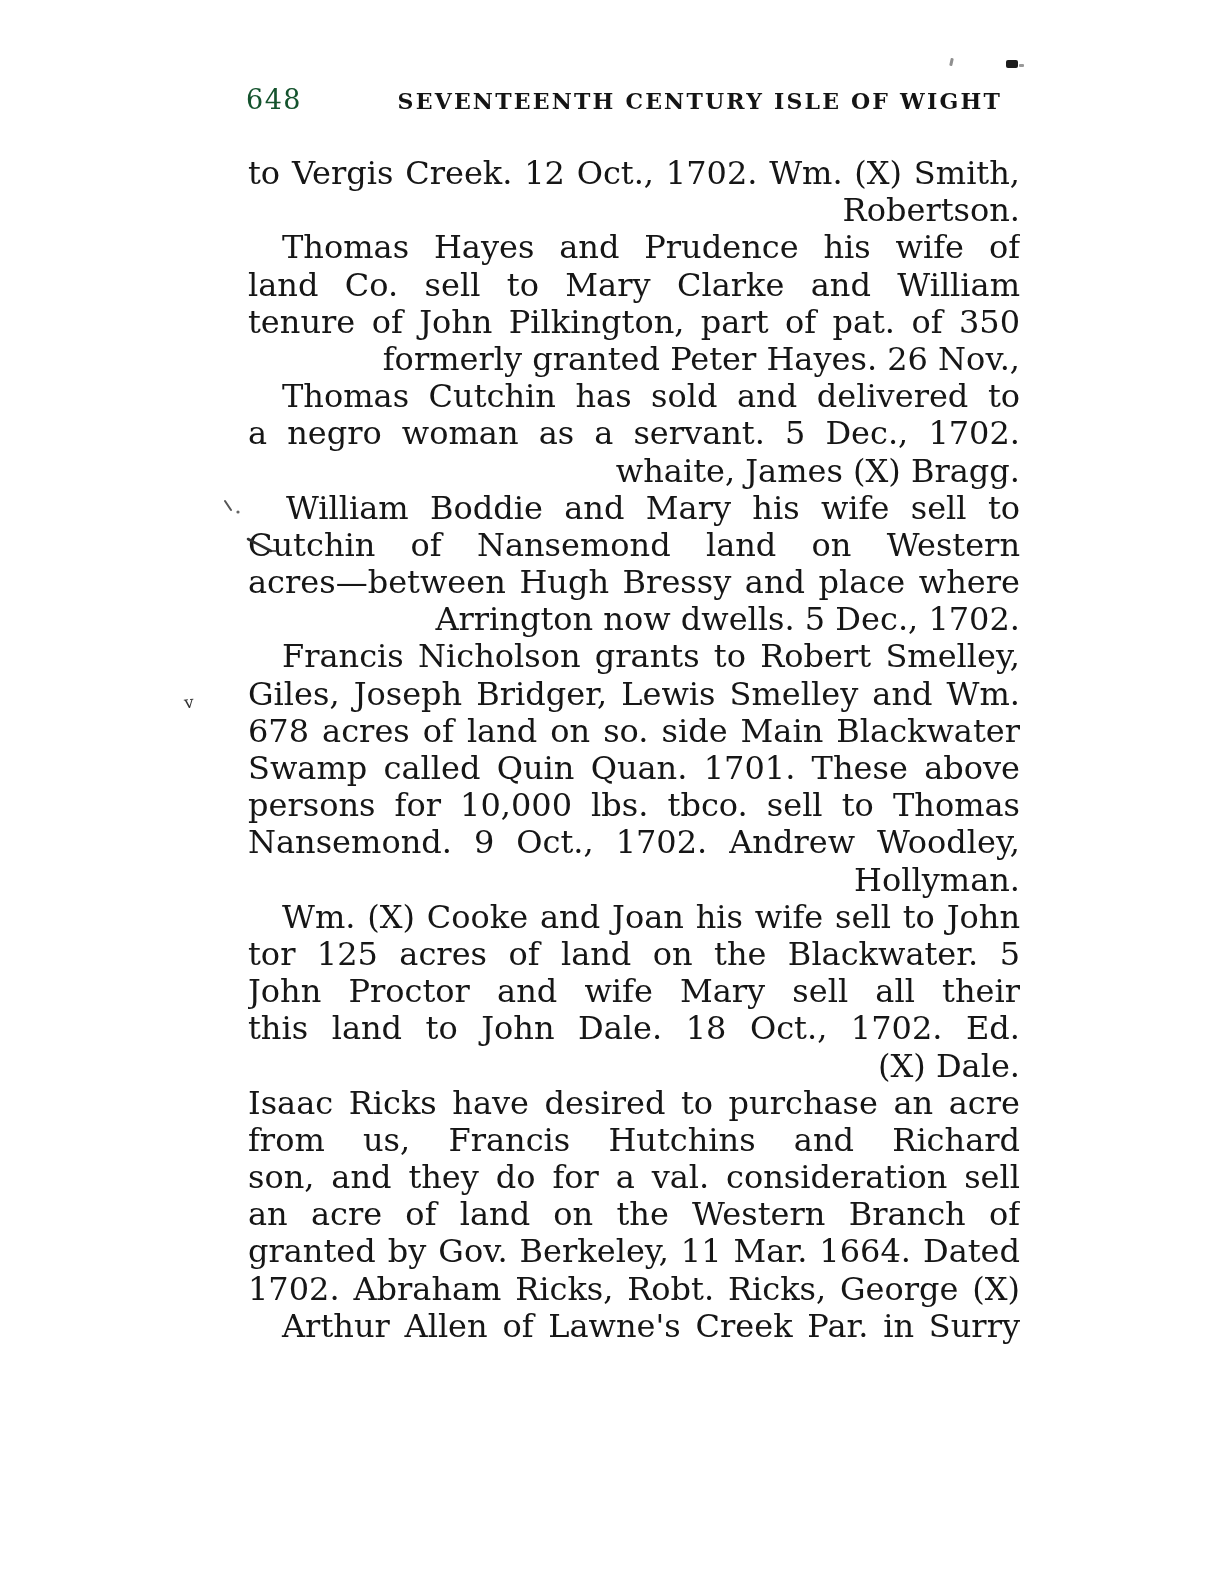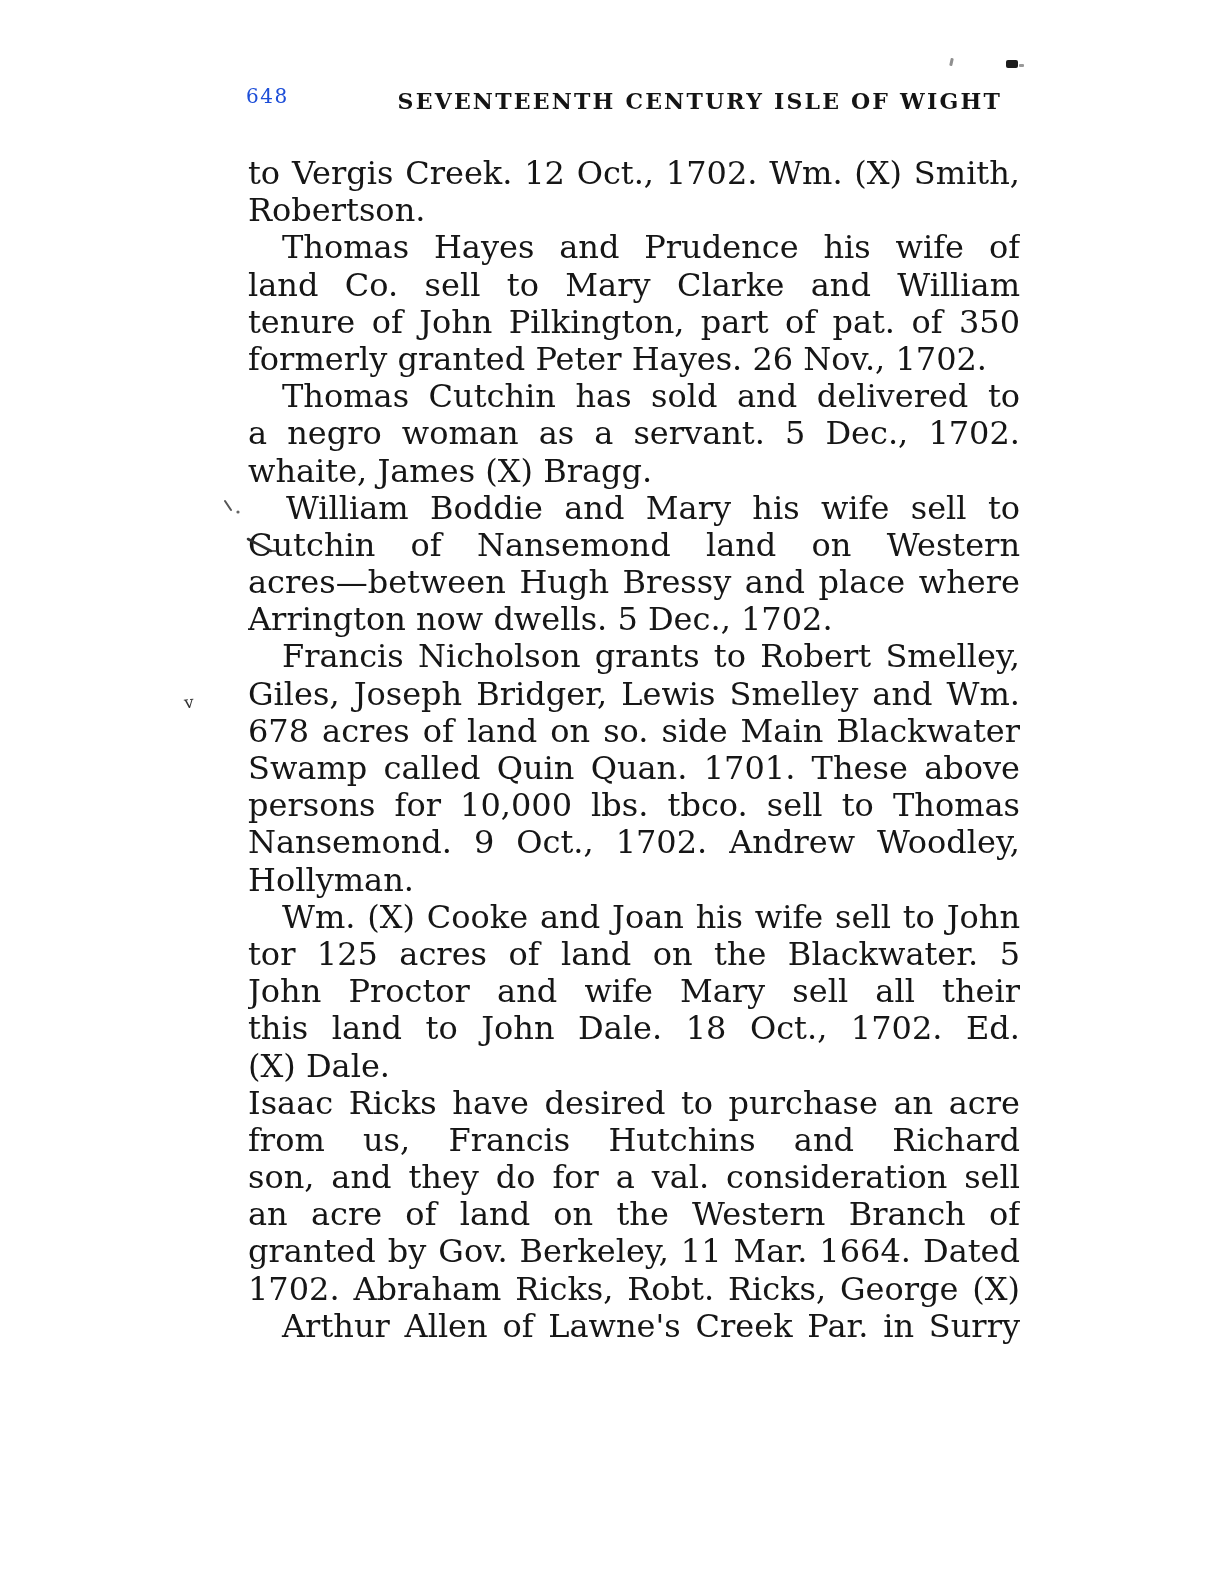--- a/index.html
+++ b/index.html
@@ -8,39 +8,39 @@
     background:#ffffff;
     font-family:"DejaVu Serif", serif;
     color:#161616;
     position:relative;
     overflow:hidden;
   }
   .sheet { position:absolute; inset:0; background:#ffffff; }
 
   .pnum {
     position:absolute; left:246px; top:84px;
-    font-size:20px; letter-spacing:1.5px; color:#1d4ed8;
+    font-size:27px; letter-spacing:1.5px; color:#14532d;
   }
   .ptitle {
     position:absolute; left:248px; top:88px; width:772px;
     text-align:right; transform:translateX(-18px);
     font-weight:bold; font-size:22px; letter-spacing:2.2px;
     color:#141414; white-space:nowrap;
   }
 
   .textblock {
     position:absolute; left:248px; top:155px; width:772px;
     font-size:32px;
   }
   .tl {
     height:37.2px; line-height:37.2px; overflow:hidden;
     text-align:justify;
   }
   .tl::after { content:""; display:inline-block; width:100%; height:0; vertical-align:top; }
-  .nj { text-align:left; }
+  .nj { text-align:right;margin-left:36px; }
   .nj::after { content:none; }
   .in  { text-indent:34px; }
   .inm { text-indent:38px; }
 
   .mk-tick  { position:absolute; left:222px; top:498px; }
   .mk-slash { position:absolute; left:246px; top:536px; }
   .mk-check {
     position:absolute; left:184px; top:692px;
     font-size:17px; color:#333; transform:rotate(-6deg);
     font-family:"DejaVu Serif", serif;

